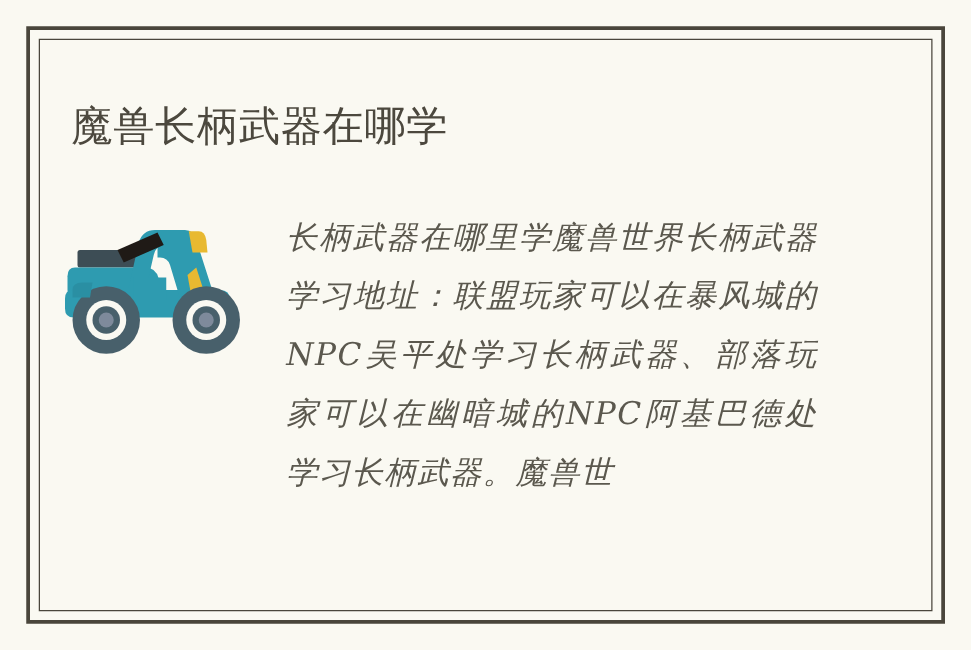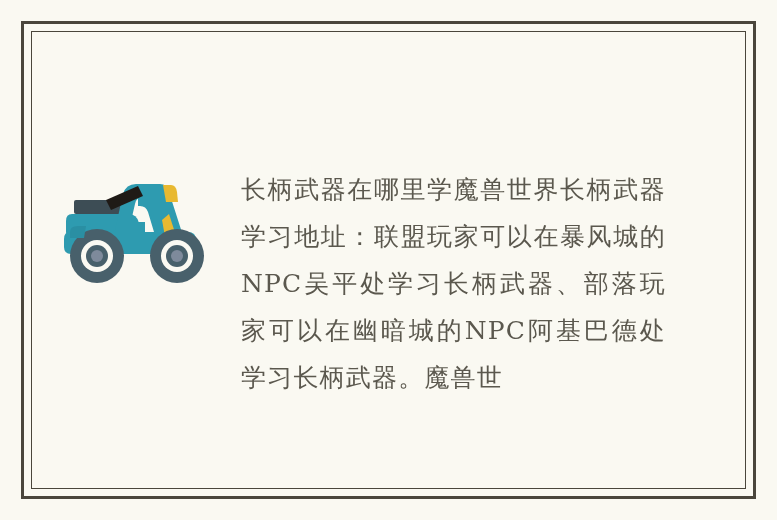--- a/index.html
+++ b/index.html
@@ -56,24 +56,25 @@
     line-height: 44px;
     font-weight: 500;
     color: #4C483E;
     letter-spacing: 0.5px;
     white-space: nowrap;
   }
 
   
   #content-row {
     position: absolute;
-    left: 59px;
+    left: 47px;
     top: 160px;
     width: 620px;
     height: 260px;
+    font-style: italic;
   }
 
   
   #scooter-illustration {
     position: absolute;
     left: 5px;
     top: 10px;
     width: 150px;
     height: 125px;
   }
@@ -100,20 +101,21 @@
   }
 </style>
 </head>
 <body>
 
 <div id="page">
 
   <div id="outer-frame"></div>
   <div id="inner-frame"></div>
 
+  <h1 id="page-title">魔兽长柄武器在哪学</h1>
 
   <div id="content-row">
 
     <div id="scooter-illustration">
       <svg viewBox="0 0 150 125" xmlns="http://www.w3.org/2000/svg" aria-hidden="true">
 
         <rect x="10" y="30" width="52" height="14" rx="2" fill="#3D4D55"></rect>
 
         <path d="M8 44 h56 q9 0 11 9 l3 16 h-70 q-6 0 -6 -7 v-11 q0 -7 6 -7 z" fill="#2E9BB0"></path>
 

